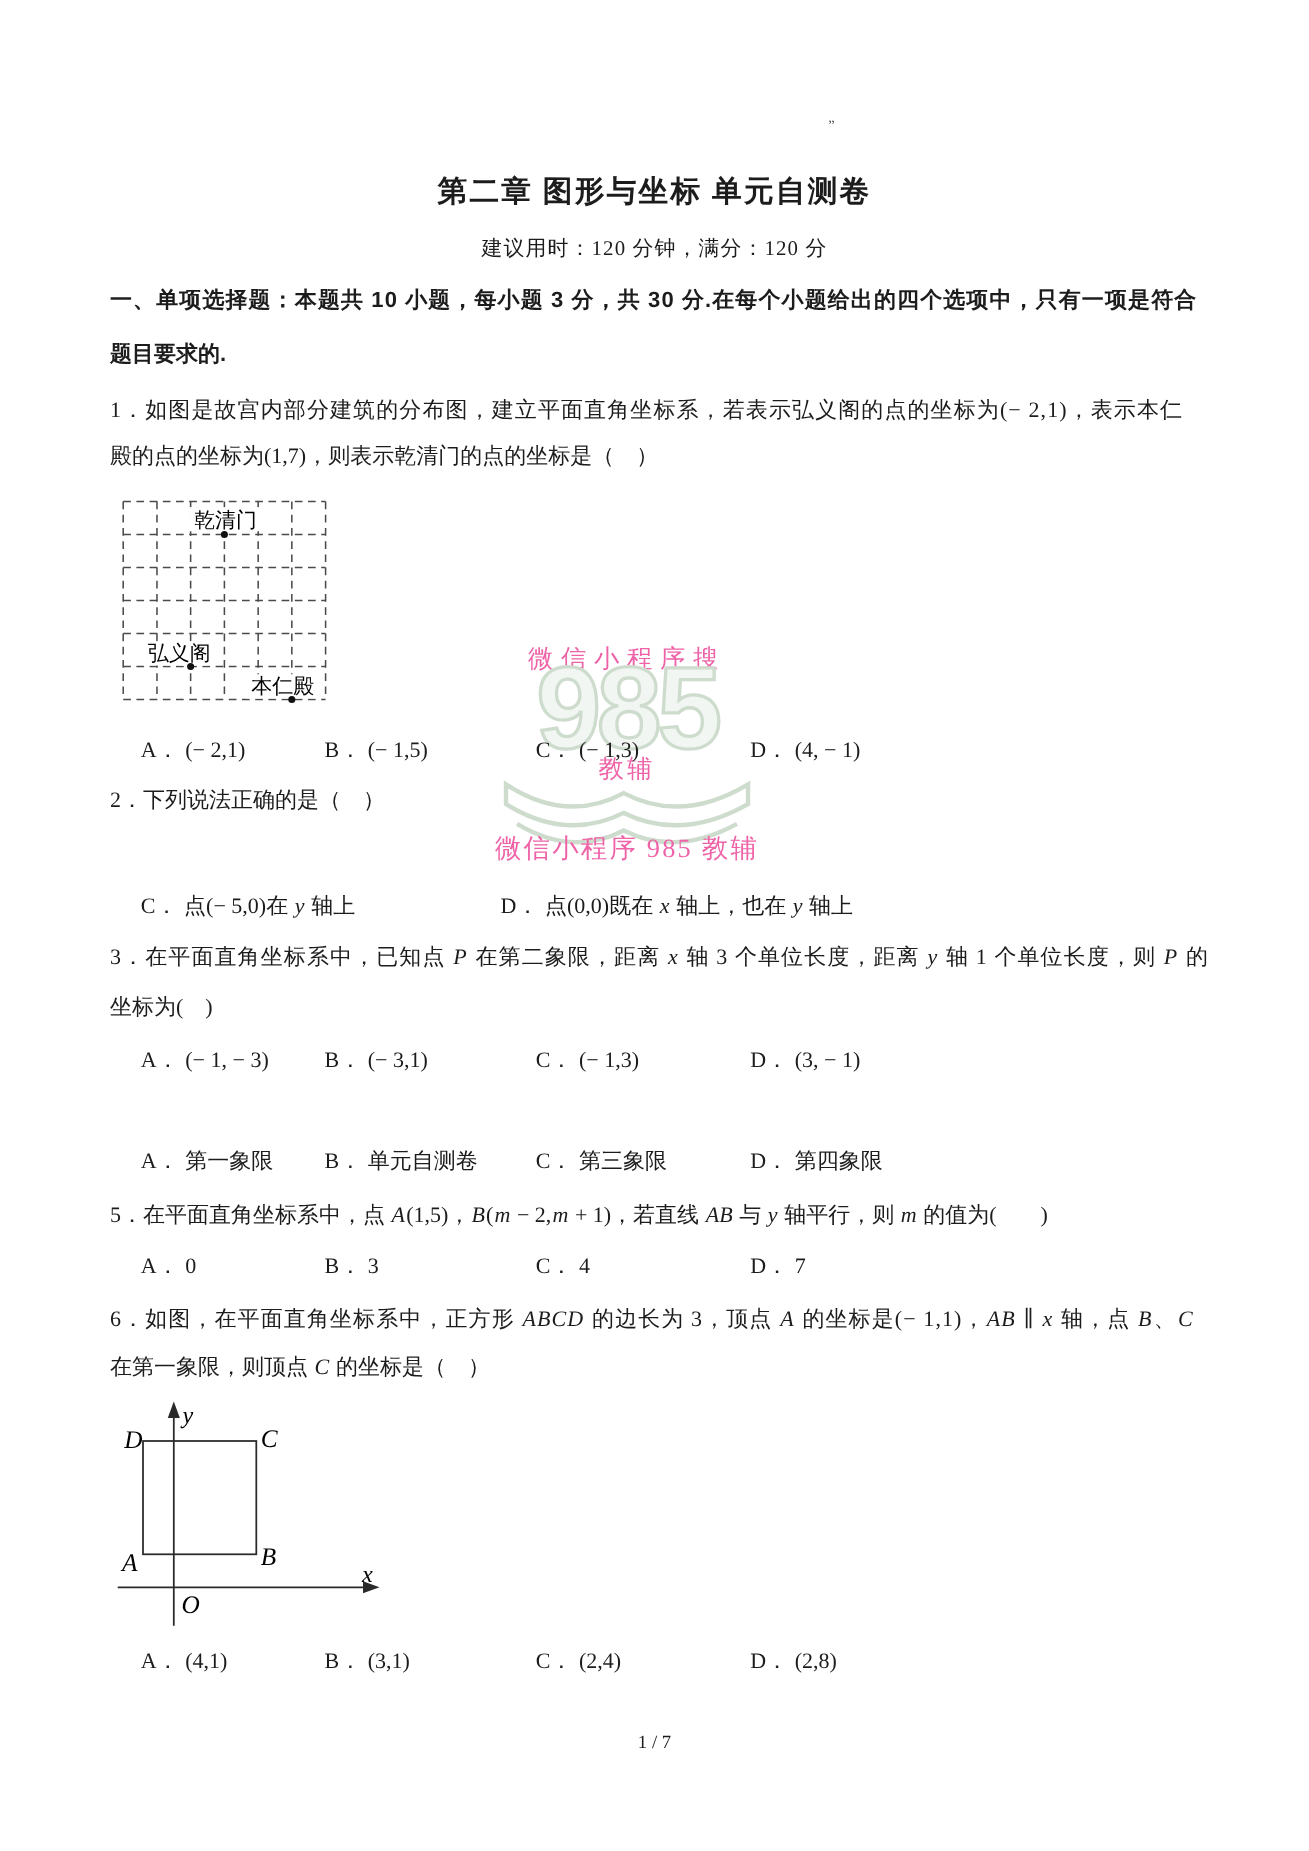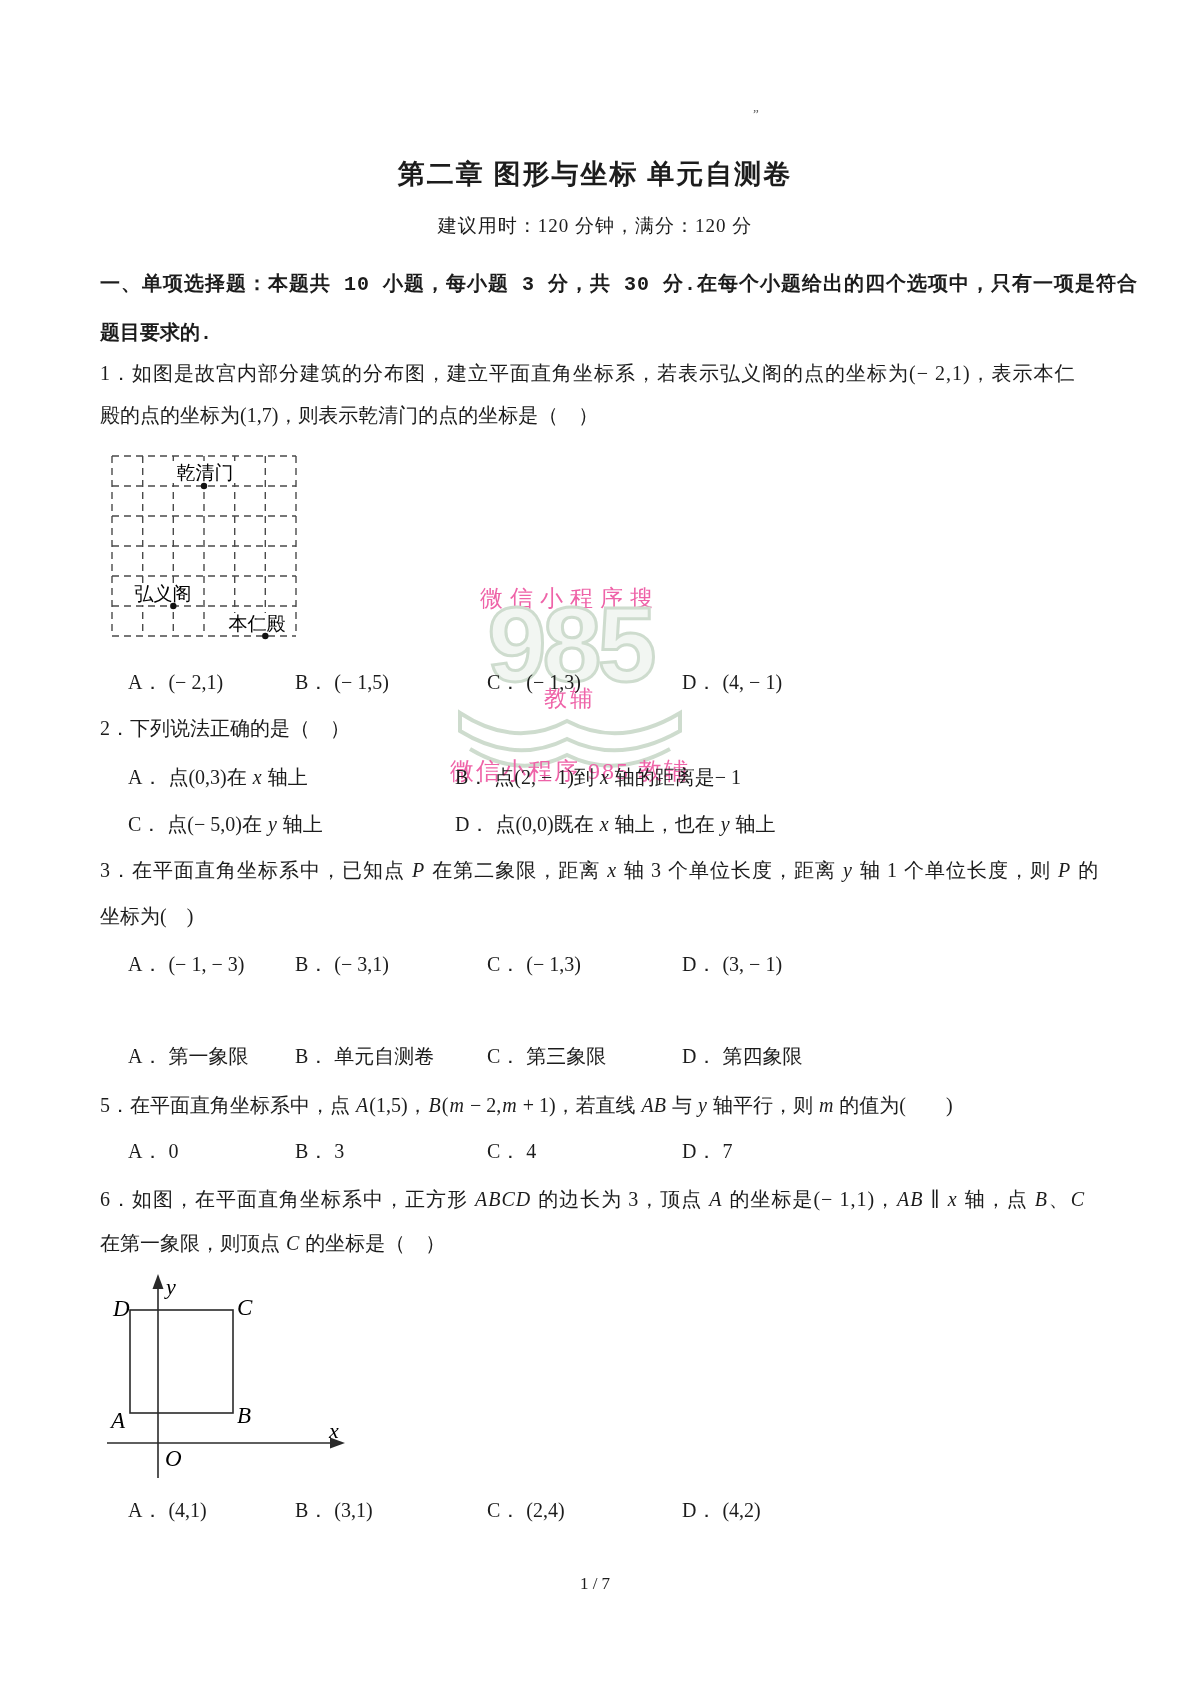--- a/index.html
+++ b/index.html
@@ -1,19 +1,19 @@
 <!DOCTYPE html>
 <html><head>
 <meta charset="utf-8">
 <style>
   html,body{margin:0;padding:0;background:#ffffff;}
   .page{position:relative;width:1190px;height:1683px;background:#fff;overflow:hidden;
         font-family:"Liberation Serif","DejaVu Serif",serif;color:#1c1c1c;}
   .line{position:absolute;left:100px;font-size:20px;line-height:30px;white-space:nowrap;z-index:2;}
-  .b{font-weight:bold;font-family:Liberation Mono, monospace;margin-top:12px;}
+  .b{font-weight:bold;font-family:Liberation Sans, sans-serif;}
   .ls1{letter-spacing:1px;}
   .title{position:absolute;top:156px;left:0;right:0;margin:0;text-align:center;
          font-size:27px;font-weight:bold;letter-spacing:2px;z-index:2;}
   .subtitle{position:absolute;top:213px;left:0;right:0;text-align:center;font-size:19px;
             letter-spacing:1px;z-index:2;}
   .corner{position:absolute;left:753px;top:106px;font-size:13px;color:#555;z-index:2;}
   i{font-style:italic;padding:0 1px;}
   .optrow{position:absolute;left:100px;right:100px;height:30px;font-size:20px;line-height:30px;z-index:2;}
   .opt{position:absolute;top:0;white-space:nowrap;}
   .c1{left:28px}.c2{left:195px}.c3{left:387px}.c4{left:582px}.q2b{left:355px}
@@ -89,24 +89,20 @@
   </svg>
 
   <div class="optrow" style="top:667px">
     <span class="opt c1"><span class="ol">A．</span><span>(− 2,1)</span></span>
     <span class="opt c2"><span class="ol">B．</span><span>(− 1,5)</span></span>
     <span class="opt c3"><span class="ol">C．</span><span>(− 1,3)</span></span>
     <span class="opt c4"><span class="ol">D．</span><span>(4, − 1)</span></span>
   </div>
 
   <div class="line" style="top:713px">2．下列说法正确的是（　）</div>
-  <div class="optrow" style="top:762px">
-    <span class="opt c1"><span class="ol">A．</span><span>点(0,3)在 <i>x</i> 轴上</span></span>
-    <span class="opt q2b"><span class="ol">B．</span><span>点(2, − 1)到 <i>x</i> 轴的距离是− 1</span></span>
-  </div>
   <div class="optrow" style="top:809px">
     <span class="opt c1"><span class="ol">C．</span><span>点(− 5,0)在 <i>y</i> 轴上</span></span>
     <span class="opt q2b"><span class="ol">D．</span><span>点(0,0)既在 <i>x</i> 轴上，也在 <i>y</i> 轴上</span></span>
   </div>
 
   <div class="line ls1" style="top:855px">3．在平面直角坐标系中，已知点 <i>P</i> 在第二象限，距离 <i>x</i> 轴 3 个单位长度，距离 <i>y</i> 轴 1 个单位长度，则 <i>P</i> 的</div>
   <div class="line" style="top:901px">坐标为(　)</div>
   <div class="optrow" style="top:949px">
     <span class="opt c1"><span class="ol">A．</span><span>(− 1, − 3)</span></span>
     <span class="opt c2"><span class="ol">B．</span><span>(− 3,1)</span></span>
@@ -144,17 +140,17 @@
     <text class="axis-label" x="142" y="151" font-size="23">B</text>
     <text class="axis-label" x="70" y="194" font-size="23">O</text>
     <text class="axis-label" x="71" y="22" font-size="22">y</text>
     <text class="axis-label" x="234" y="166" font-size="22">x</text>
   </svg>
 
   <div class="optrow" style="top:1495px">
     <span class="opt c1"><span class="ol">A．</span><span>(4,1)</span></span>
     <span class="opt c2"><span class="ol">B．</span><span>(3,1)</span></span>
     <span class="opt c3"><span class="ol">C．</span><span>(2,4)</span></span>
-    <span class="opt c4"><span class="ol">D．</span><span>(4,2)</span></span>
+    <span class="opt c4"><span class="ol">D．</span><span>(2,8)</span></span>
   </div>
 
   <div class="footer">1 / 7</div>
 </div>
 
 </body></html>

